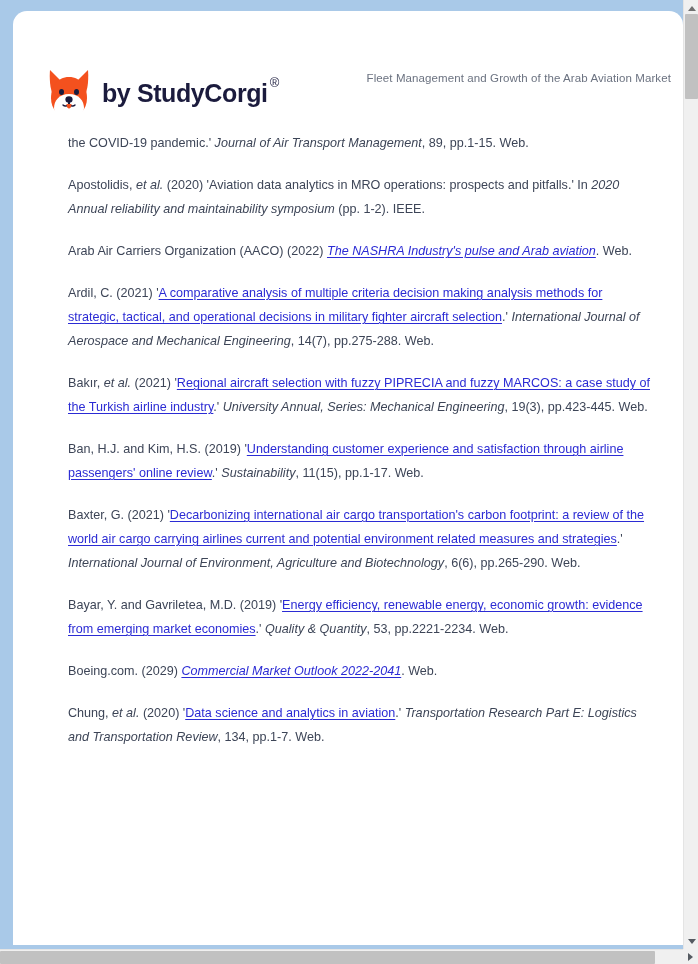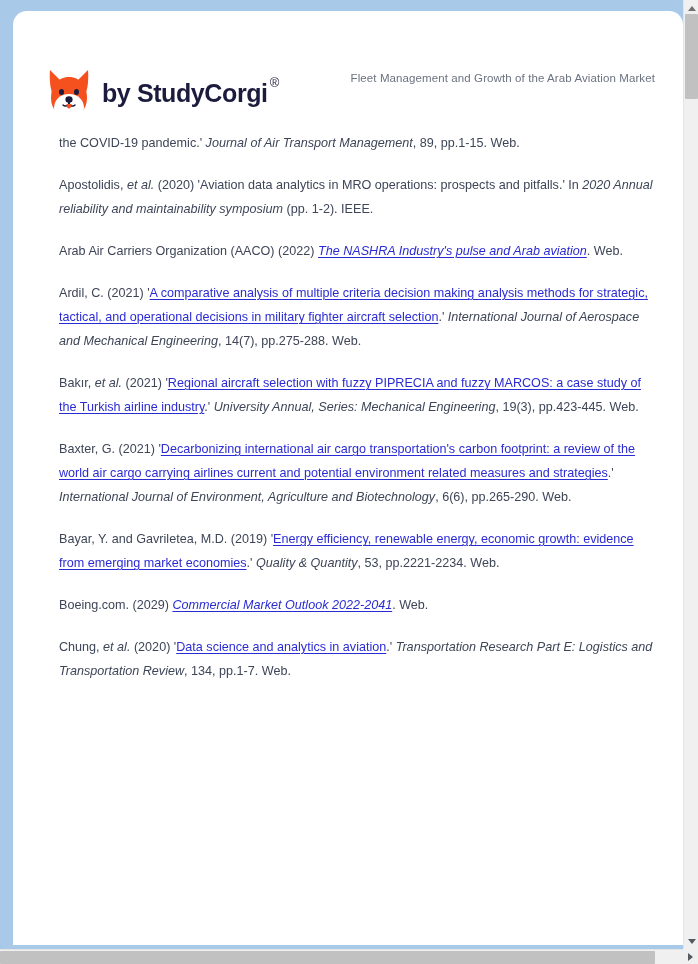--- a/index.html
+++ b/index.html
@@ -31,21 +31,21 @@
     border-radius: 14px 14px 0 0;
     overflow: hidden;
   }
 
   
   .doc-header {
     position: relative;
     display: flex;
     align-items: flex-start;
     justify-content: space-between;
-    padding: 48px 28px 0 32px;
+    padding: 48px 12px 0 32px;
     height: 120px;
   }
 
   .brand {
     display: flex;
     align-items: center;
     gap: 9px;
     padding-top: 8px;
   }
 
@@ -92,21 +92,21 @@
 
   
   .doc-body {
     padding: 0 28px 0 46px;
   }
 
   .reference {
     color: #3d4557;
     font-size: 12.6px;
     line-height: 24px;
-    margin: 0 0 18px 0;
+    margin: 0 0 18px 9px;
     text-align: left;
   }
   .reference:first-child { margin-top: 0; }
 
   .reference i, .it { font-style: italic; }
 
   a.ref-link {
     color: #2b2bd4;
     text-decoration: underline;
     text-decoration-thickness: 1px;
@@ -221,20 +221,21 @@
       </div>
 
     </div>
 
     <div class="doc-body" id="references-list">
         <p class="reference" id="ref-continuation"><span>the COVID-19 pandemic.' </span><span class="it">Journal of Air Transport Management</span><span>, 89, pp.1-15. Web.</span></p>
         <p class="reference" id="ref-apostolidis-2020"><span>Apostolidis, </span><span class="it">et al.</span><span> (2020) 'Aviation data analytics in MRO operations: prospects and pitfalls.' In </span><span class="it">2020 Annual reliability and maintainability symposium</span><span> (pp. 1-2). IEEE.</span></p>
         <p class="reference" id="ref-aaco-2018"><span>Arab Air Carriers Organization (AACO) (2022) </span><a class="ref-link italic" href="#">The NASHRA Industry's pulse and Arab aviation</a><span>. Web.</span></p>
         <p class="reference" id="ref-ardil-2021"><span>Ardil, C. (2021) '</span><a class="ref-link" href="#">A comparative analysis of multiple criteria decision making analysis methods for strategic, tactical, and operational decisions in military fighter aircraft selection</a><span>.' </span><span class="it">International Journal of Aerospace and Mechanical Engineering</span><span>, 14(7), pp.275-288. Web.</span></p>
         <p class="reference" id="ref-bakir-2021"><span>Bakır, </span><span class="it">et al.</span><span> (2021) '</span><a class="ref-link" href="#">Regional aircraft selection with fuzzy PIPRECIA and fuzzy MARCOS: a case study of the Turkish airline industry</a><span>.' </span><span class="it">University Annual, Series: Mechanical Engineering</span><span>, 19(3), pp.423-445. Web.</span></p>
+        <p class="reference" id="ref-ban-kim-2019"><span>Ban, H.J. and Kim, H.S. (2019) '</span><a class="ref-link" href="#">Understanding customer experience and satisfaction through airline passengers' online review</a><span>.' </span><span class="it">Sustainability</span><span>, 11(15), pp.1-17. Web.</span></p>
         <p class="reference" id="ref-baxter-2021"><span>Baxter, G. (2021) '</span><a class="ref-link" href="#">Decarbonizing international air cargo transportation's carbon footprint: a review of the world air cargo carrying airlines current and potential environment related measures and strategies</a><span>.' </span><span class="it">International Journal of Environment, Agriculture and Biotechnology</span><span>, 6(6), pp.265-290. Web.</span></p>
         <p class="reference" id="ref-bayar-2019"><span>Bayar, Y. and Gavriletea, M.D. (2019) '</span><a class="ref-link" href="#">Energy efficiency, renewable energy, economic growth: evidence from emerging market economies</a><span>.' </span><span class="it">Quality &amp; Quantity</span><span>, 53, pp.2221-2234. Web.</span></p>
         <p class="reference" id="ref-boeing-2022"><span>Boeing.com. (2029) </span><a class="ref-link italic" href="#">Commercial Market Outlook 2022-2041</a><span>. Web.</span></p>
         <p class="reference" id="ref-chung-2020"><span>Chung, </span><span class="it">et al.</span><span> (2020) '</span><a class="ref-link" href="#">Data science and analytics in aviation</a><span>.' </span><span class="it">Transportation Research Part E: Logistics and Transportation Review</span><span>, 134, pp.1-7. Web.</span></p>
       </div>
 
   </div>
 
   <div id="vscroll">
     <div class="arrow-up">

